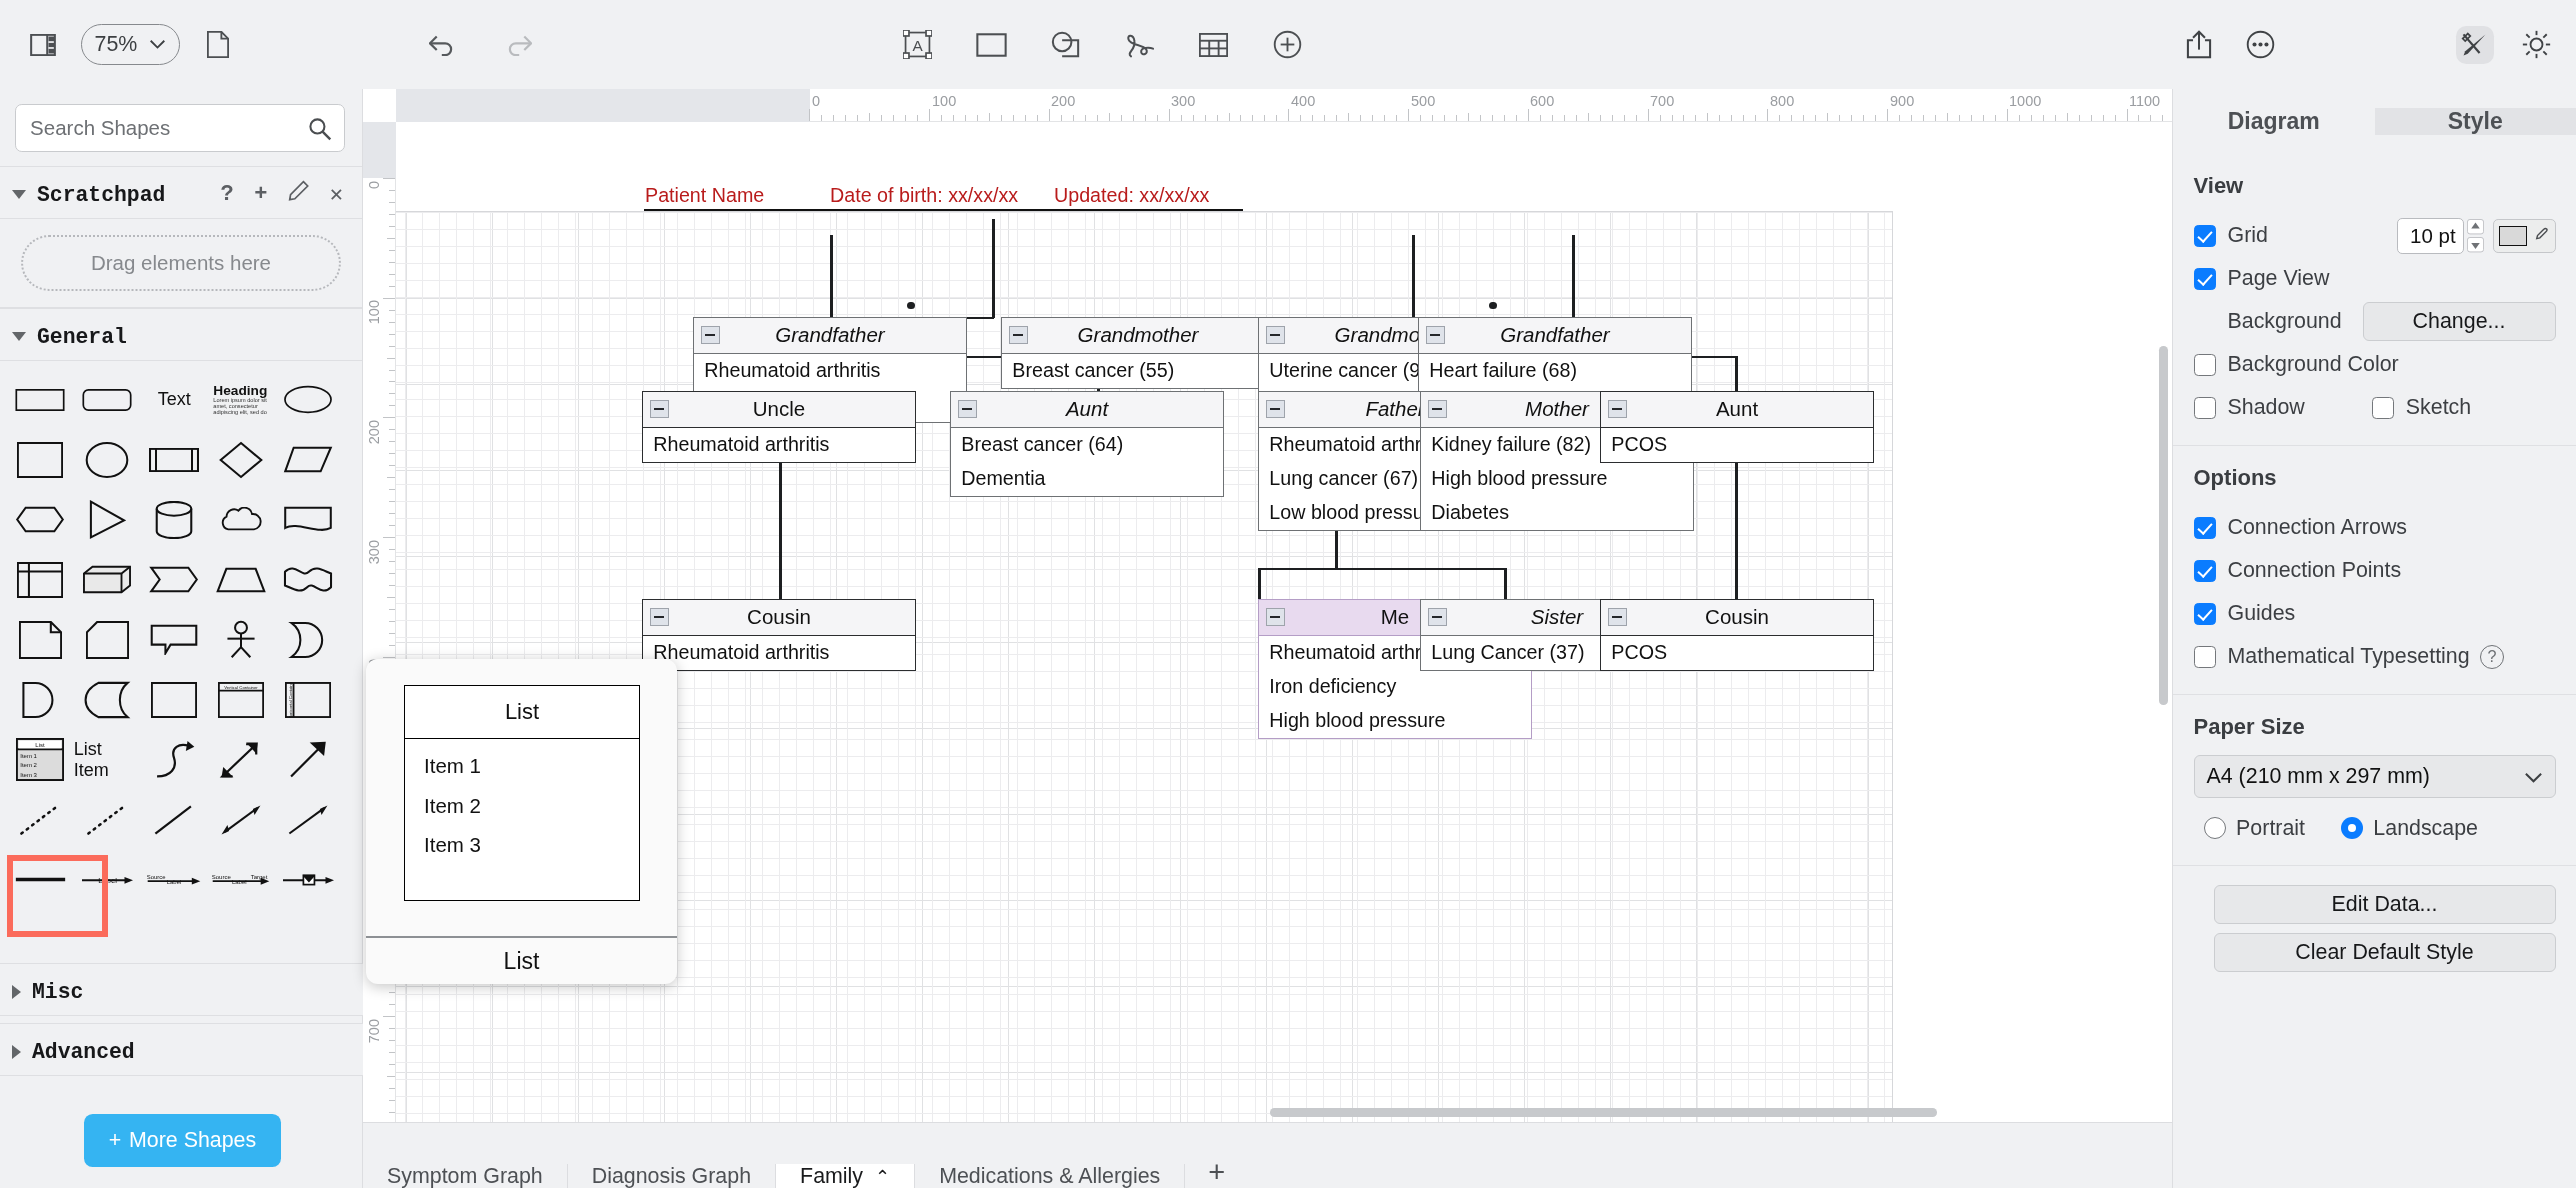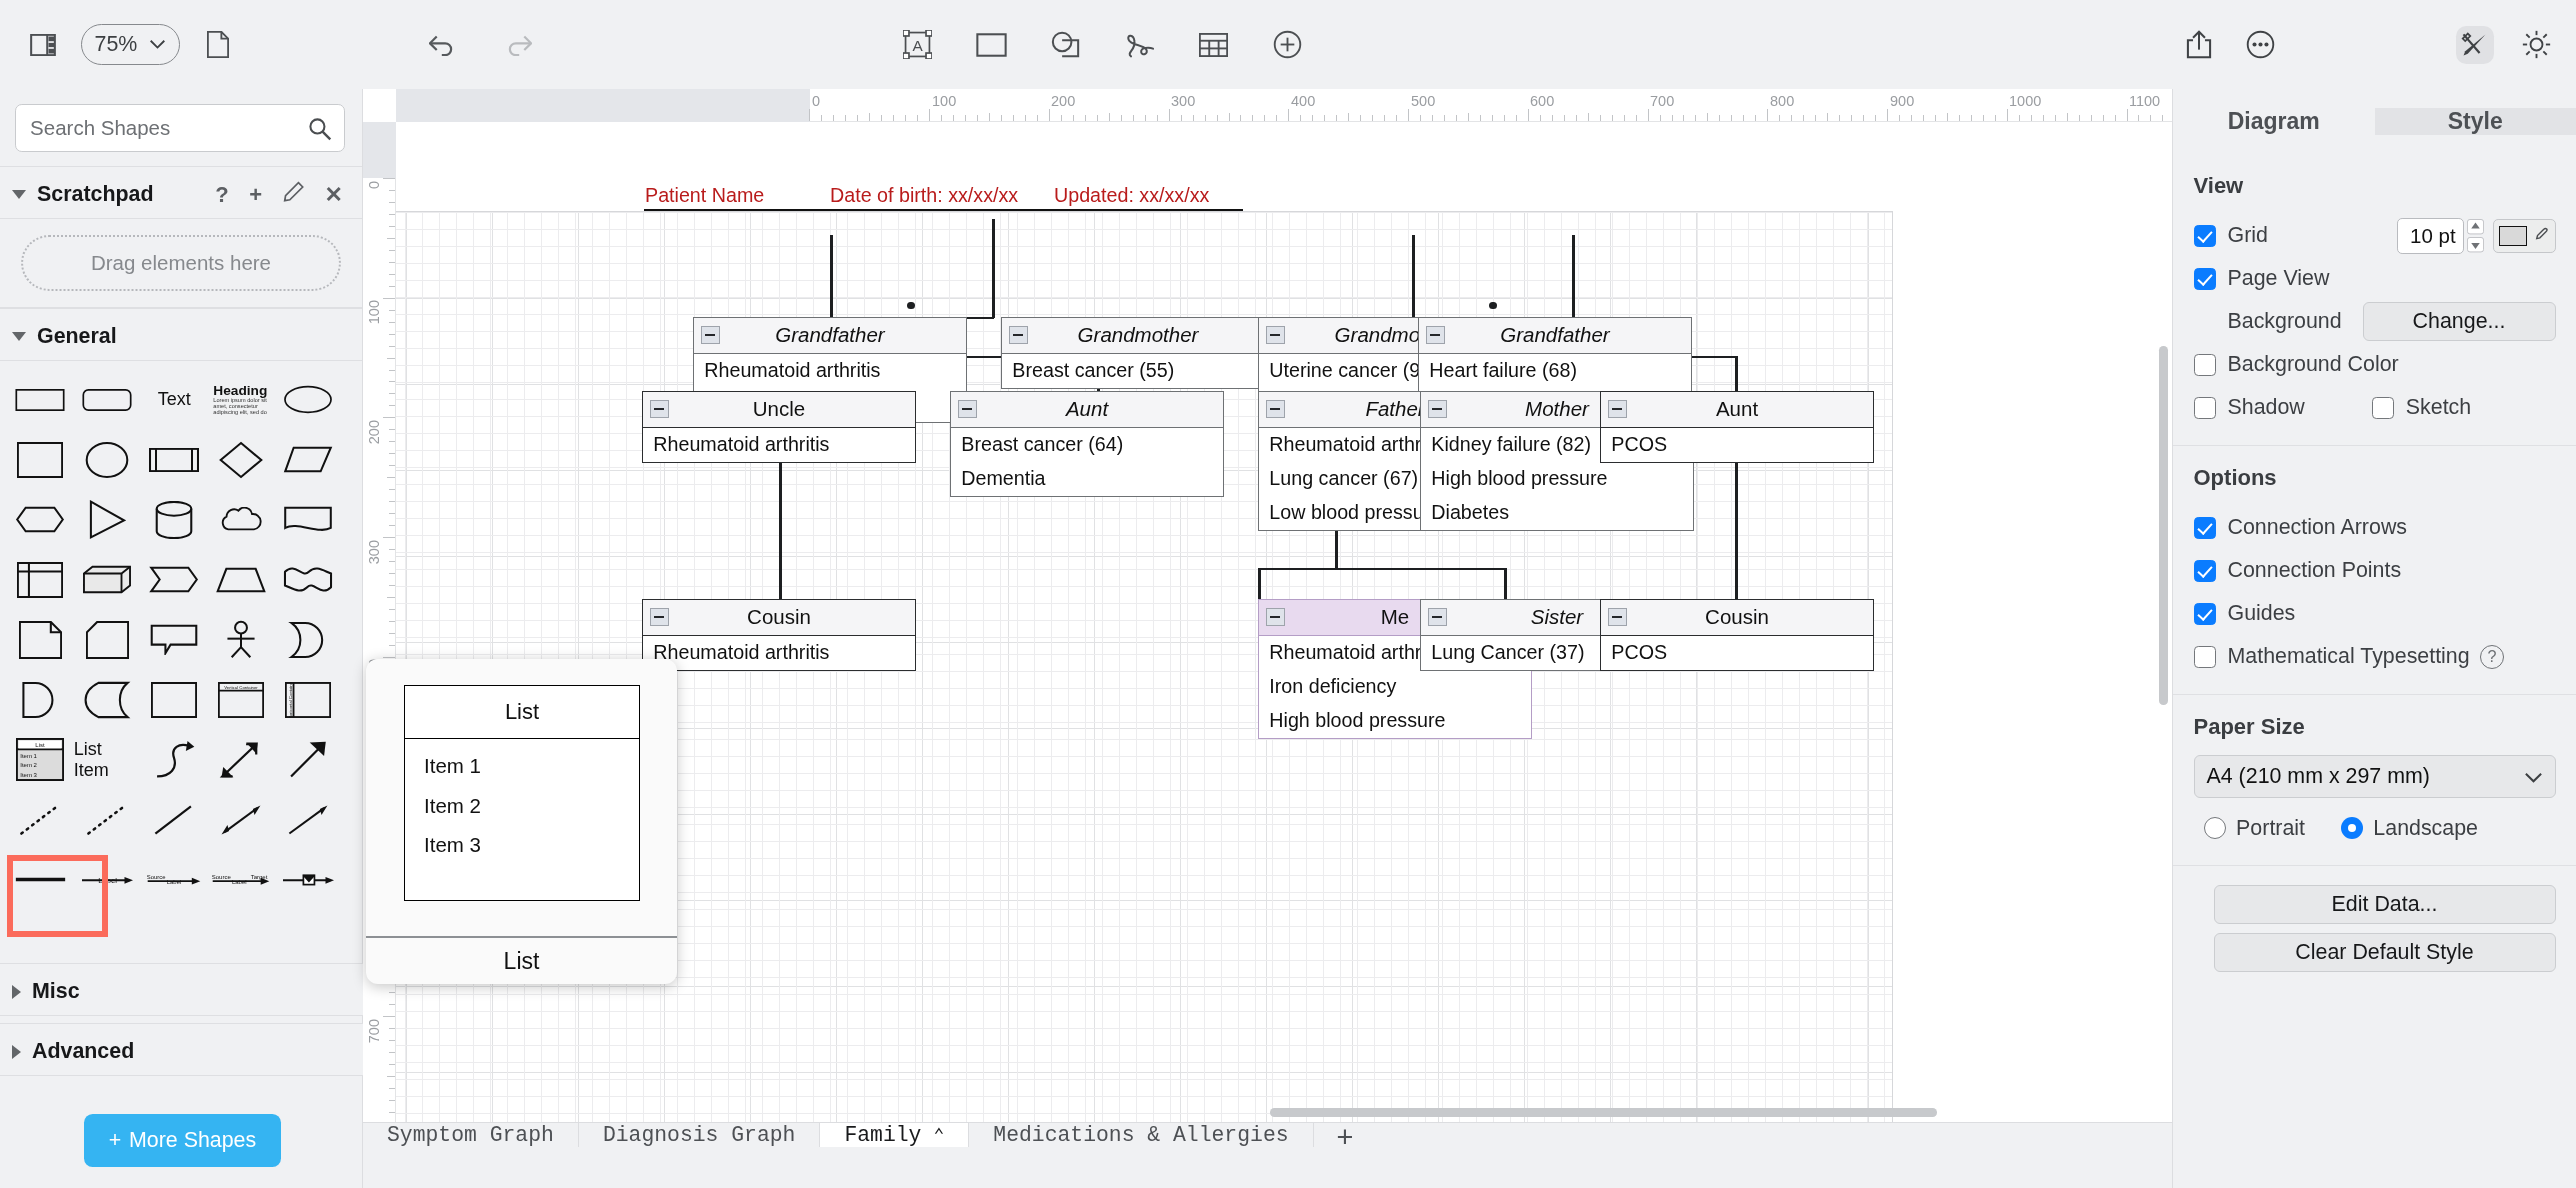--- a/index.html
+++ b/index.html
@@ -32,21 +32,21 @@
   .search-box { position:relative; height:48px; background:#fff;
       border:0.9px solid #c9cbce; border-radius:6.8px; display:flex; align-items:center; }
   .search-box input { border:0; outline:0; background:transparent; width:100%;
       font-size:20.5px; color:#4a4d50; padding:0 44px 0 13.7px;
       font-family:"Liberation Sans", sans-serif; }
   .search-box input::placeholder { color:#6d7074; }
   .search-ico { position:absolute; right:12px; top:12px; color:#4a4d50; }
 
   .sec-head { display:flex; align-items:center; height:53px; padding:4px 19px 0 12px;
       border-top:0.9px solid #dedfe2; border-bottom:0.9px solid #dedfe2;
-      background:#f0f1f3; font-size:21.4px; font-weight:bold; color:#17181a; cursor:pointer; }
+      background:#f0f1f3; font-size:21.4px; font-weight:bold; color:#17181a; cursor:pointer;font-family:Liberation Mono, monospace; }
   .sec-head .tri { width:0;height:0;border-left:7.7px solid transparent;
       border-right:7.7px solid transparent;border-top:9.4px solid #636669; margin-right:11px; }
   .sec-head .tri.right { border-top:7.7px solid transparent; border-bottom:7.7px solid transparent;
       border-left:9.4px solid #636669; border-right:0; }
   .sec-head .acts { margin-left:auto; display:flex; align-items:center; gap:20.5px;
       color:#5c5f63; font-size:22px; }
   .scratch-body { height:89px; display:flex; align-items:center; justify-content:center;
       border-bottom:0.9px solid #dedfe2; }
   .dropzone { width:320px; height:56px; border:2.6px dotted #b6b8bc; border-radius:28px;
       display:flex; align-items:center; justify-content:center;
@@ -133,21 +133,21 @@
   .hdr-txt { position:absolute; font-size:19.7px; color:#b91c1c; }
 
   
   .sb-h { position:absolute; left:907px; bottom:5.1px; width:667px; height:8.6px;
       background:#c7c9cc; border-radius:4.3px; }
   .sb-v { position:absolute; right:5.1px; top:257px; width:8.6px; height:359px;
       background:#c7c9cc; border-radius:4.3px; }
 
   
   .tabbar { position:absolute; left:363px; top:1122px; width:1810px; height:67px;
-      background:#f0f1f3; border-top:0.9px solid #dcdde0; display:flex; align-items:flex-start;font-family:Liberation Mono, monospace; }
+      background:#f0f1f3; border-top:0.9px solid #dcdde0; display:flex; align-items:flex-end; }
   .tab { display:flex; align-items:center; padding:0 24px; font-size:21.4px; color:#4d5054;
       border-right:0.9px solid #dcdde0; cursor:pointer; }
   .tab.active { background:#fff; color:#191a1c; }
   .tab .caret { margin-left:12px; font-size:18px; }
   .tab-add { display:flex; align-items:center; justify-content:center; width:63px;
       font-size:29px; color:#4d5054; cursor:pointer; }
 
   
   .right-panel { position:absolute; right:0; top:89px; width:404px; height:1100px;
       background:#f0f1f3; border-left:0.9px solid #dcdde0; }

